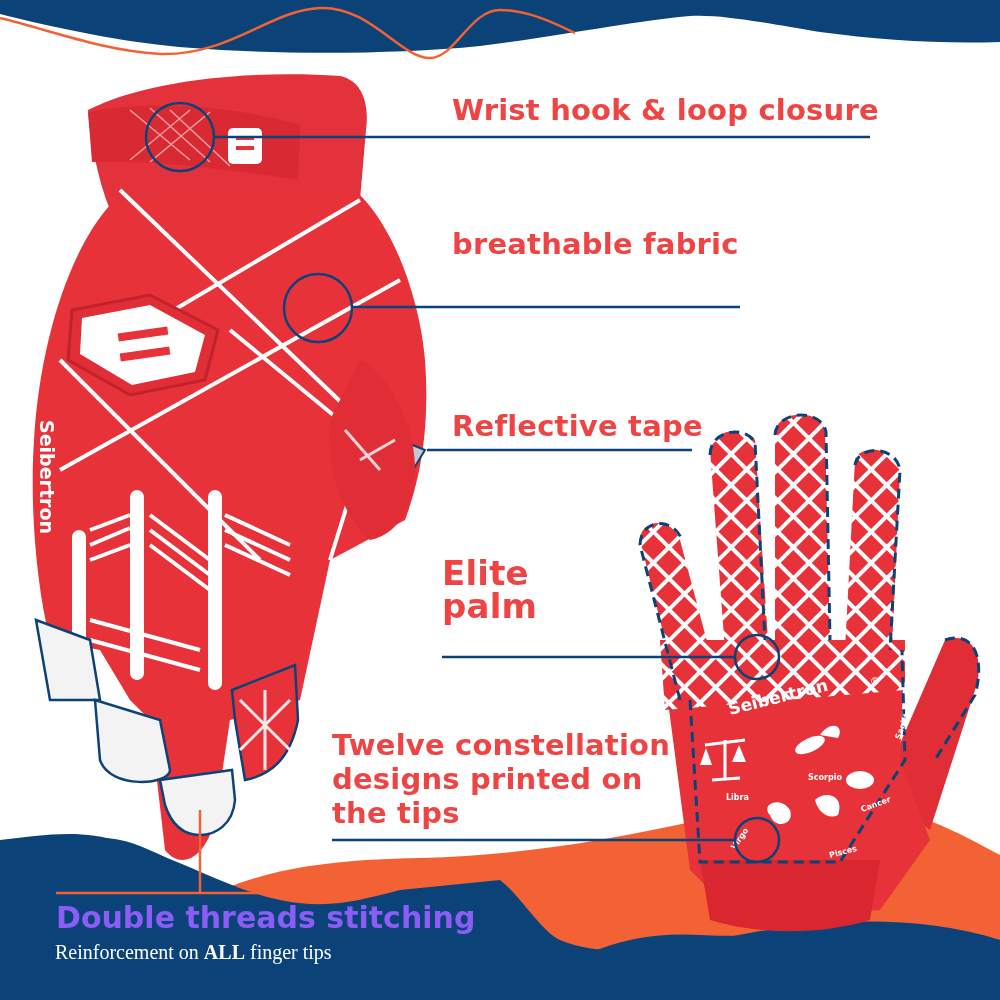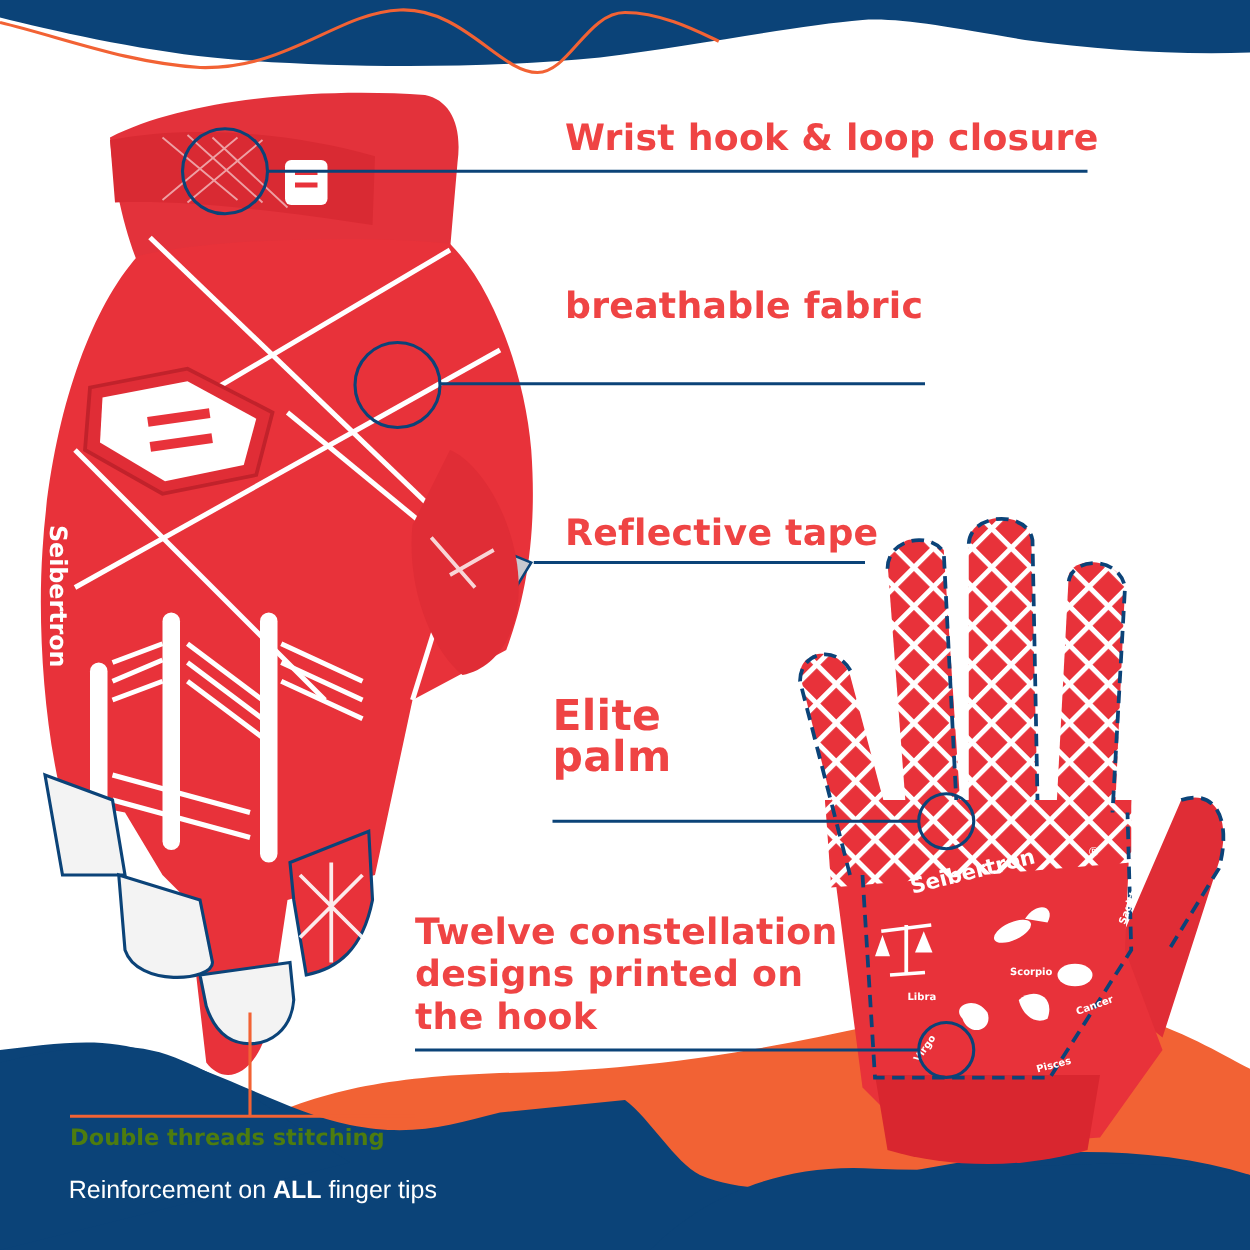--- a/index.html
+++ b/index.html
@@ -15,27 +15,27 @@
     letter-spacing: 0.2px;
   }
   .label span { display: block; }
   .l-wrist { left: 452px; top: 93px; font-size: 29px; }
   .l-fabric { left: 452px; top: 226px; font-size: 29px; line-height: 37px; }
   .l-tape { left: 452px; top: 409px; font-size: 29px; }
   .l-palm { left: 442px; top: 557px; font-size: 34px; line-height: 33px; }
   .l-const { left: 332px; top: 728px; font-size: 29px; line-height: 34px; }
   .bottom-title {
     position: absolute; left: 56px; top: 900px;
-    color: #4d7c0f; font-weight: bold; font-size: 18px;
+    color: #8b5cf6; font-weight: bold; font-size: 30px;
     font-family: "DejaVu Sans", sans-serif;
   }
   .bottom-sub {
     position: absolute; left: 55px; top: 941px;
     color: #ffffff; font-size: 20px;
-    font-family: Liberation Sans, sans-serif;
+    font-family: Liberation Serif, serif;
   }
   .bottom-sub b { font-weight: bold; }
 </style>
 </head>
 <body>
 
 <div class="stage">
 
   <svg class="bg" width="1000" height="1000" viewBox="0 0 1000 1000">
 
@@ -199,21 +199,21 @@
   </div>
 
   <div class="label l-palm">
     <span>Elite</span>
     <span>palm</span>
   </div>
 
   <div class="label l-const">
     <span>Twelve constellation</span>
     <span>designs printed on</span>
-    <span>the hook</span>
+    <span>the tips</span>
   </div>
 
   <div class="bottom-title">Double threads stitching</div>
   <div class="bottom-sub">
     <span>Reinforcement on </span><b>ALL</b><span> finger tips</span>
   </div>
 
 </div>
 
 </body></html>

